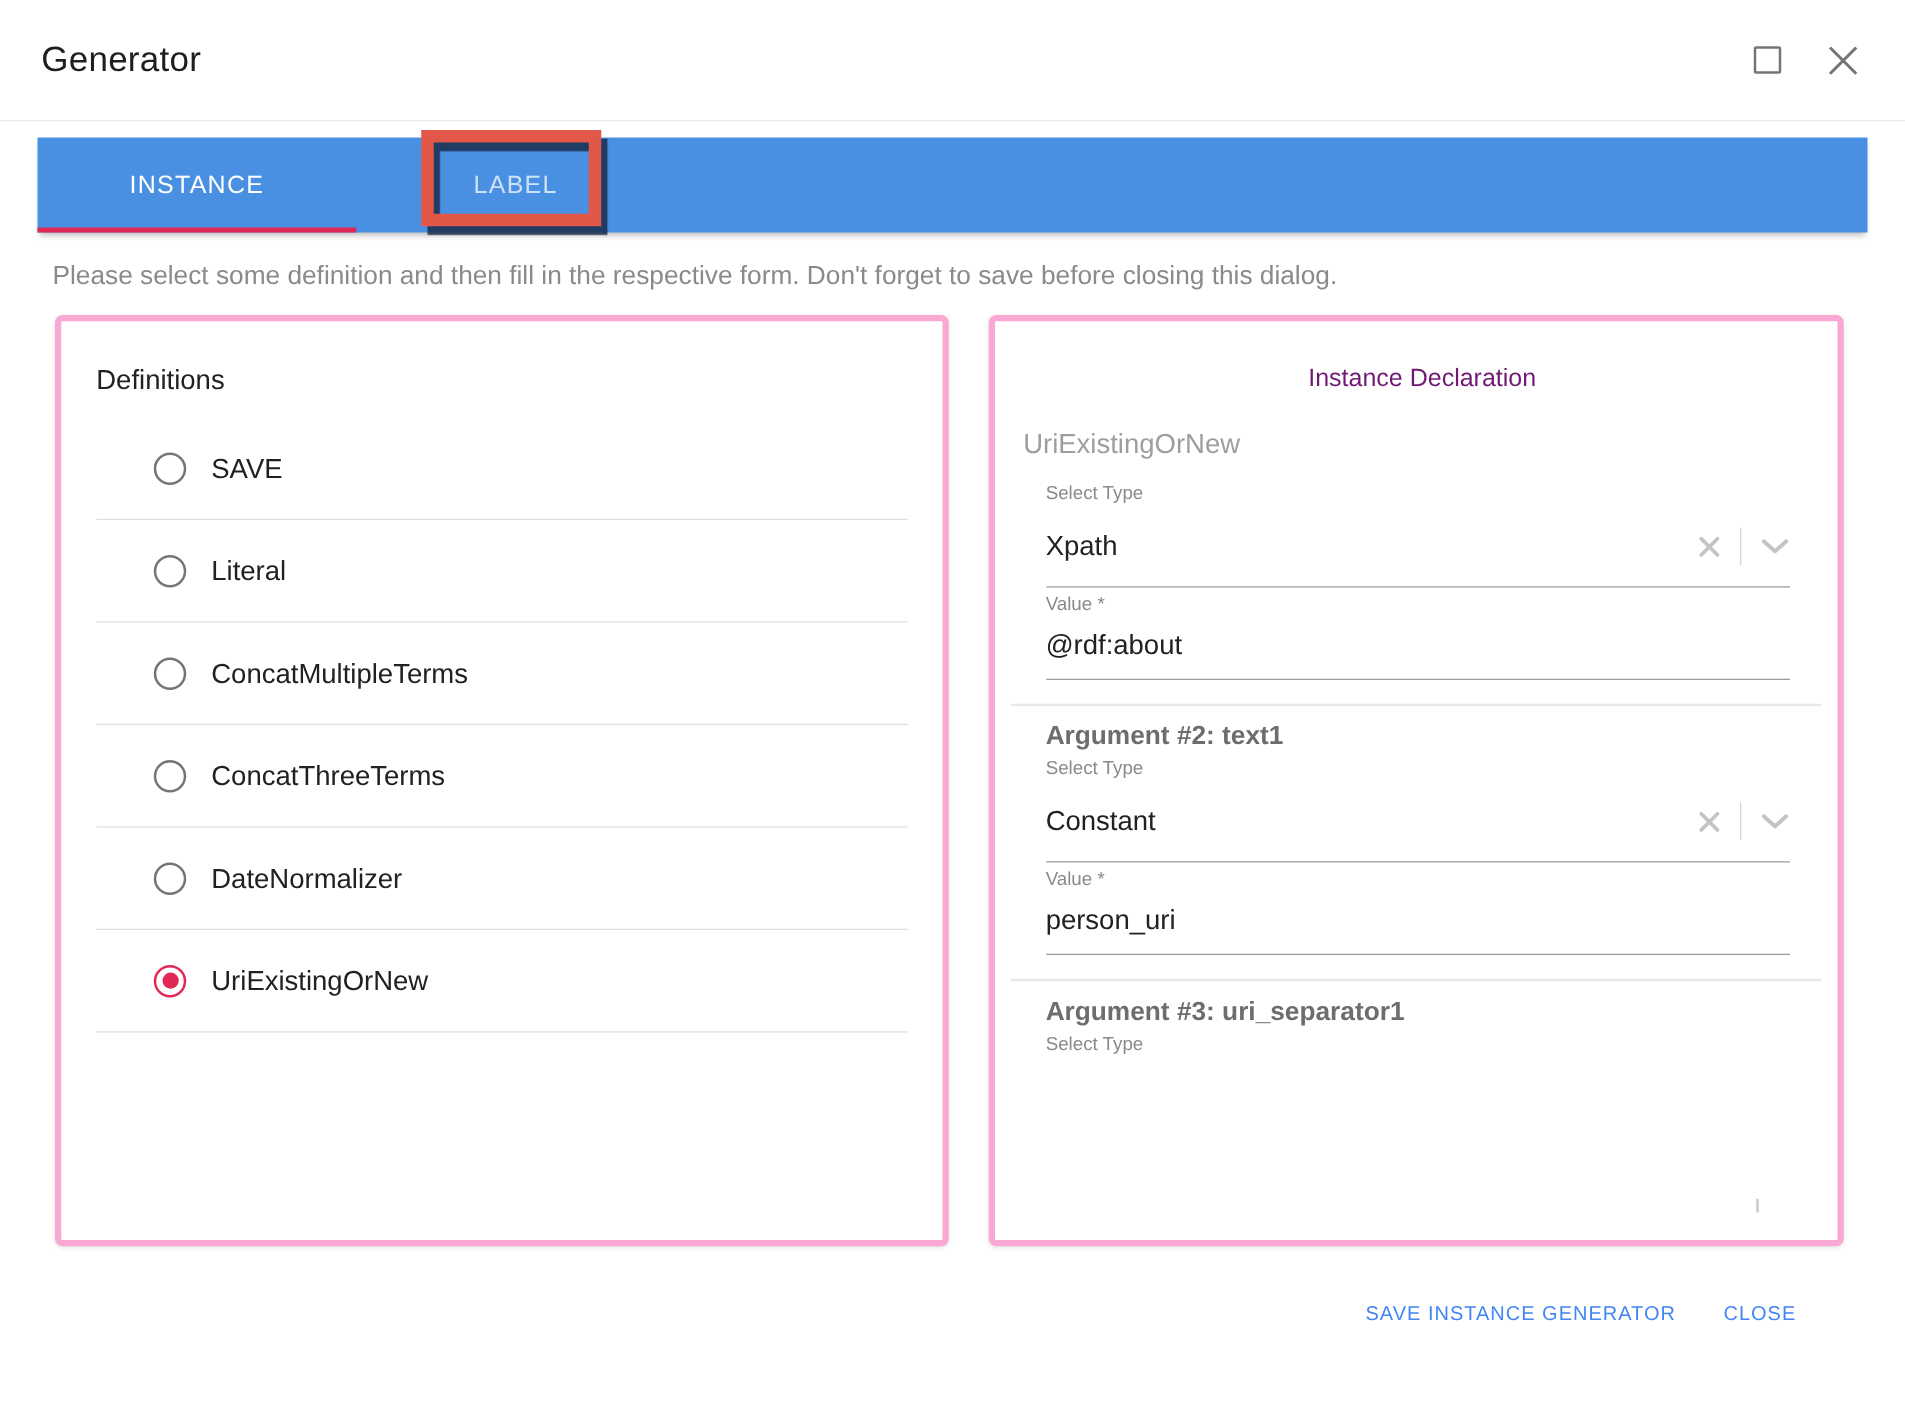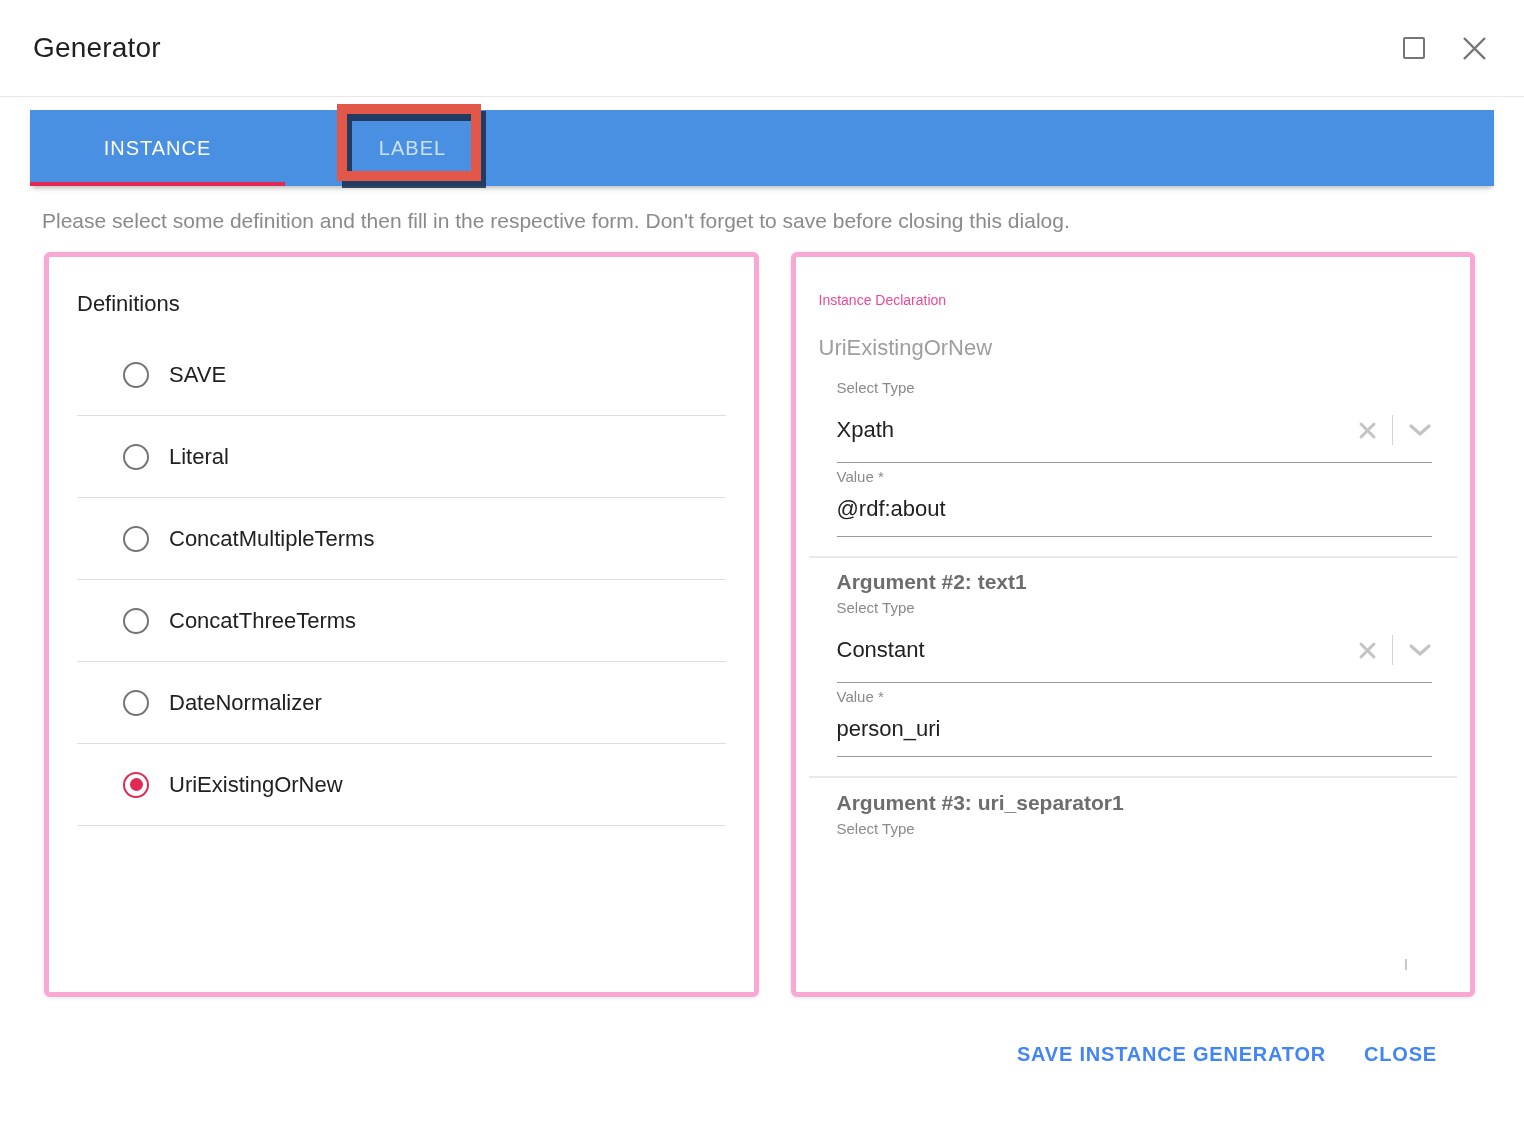--- a/index.html
+++ b/index.html
@@ -96,21 +96,21 @@
     border: 2px solid #757575; border-radius: 50%;
     display: flex; align-items: center; justify-content: center;
   }
   .def-row.selected .radio-outer { border-color: #e02a55; }
   .radio-inner { width: 13px; height: 13px; border-radius: 50%; background: transparent; }
   .def-row.selected .radio-inner { background: #e02a55; }
   .def-label { margin-left: 20px; font-size: 22px; color: #212121; }
 
   
   .card-declaration { padding: 35px 13px 0 13px; }
-  .decl-title { font-size: 14px; color: #ec4899; margin-left: 10px; }
+  .decl-title { font-size: 20px; color: #701a75; margin-left: 10px; text-align: center; }
   .generator-name { font-size: 22px; color: #9e9e9e; margin: 27px 0 0 10px; }
   .arg-block { margin: 18px 25px 0 28px; }
   .arg-title { font-size: 21px; font-weight: bold; color: #6d6d6d; }
   .select-type-label, .value-label { font-size: 15px; color: #8a8a8a; margin-top: 5px; }
   .select-row {
     display: flex; align-items: center;
     margin-top: 19px; padding-bottom: 17px;
     border-bottom: 1px solid #9a9a9a;
     cursor: pointer;
   }
@@ -133,21 +133,21 @@
 
   
   .dlg-footer {
     margin-top: 46px;
     display: flex; justify-content: flex-end; align-items: center;
     padding-right: 87px; gap: 38px;
   }
   .text-btn {
     background: none; border: none; cursor: pointer;
     font-family: "Liberation Sans", sans-serif;
-    font-size: 20px; font-weight: 700; letter-spacing: 0.8px;
+    font-size: 16px; font-weight: 400; letter-spacing: 0.8px;
     color: #4285f4;
   }
 </style>
 </head>
 <body>
 
 <div class="page">
 
   <div class="dlg-header">
     <div class="dlg-title">Generator</div>

